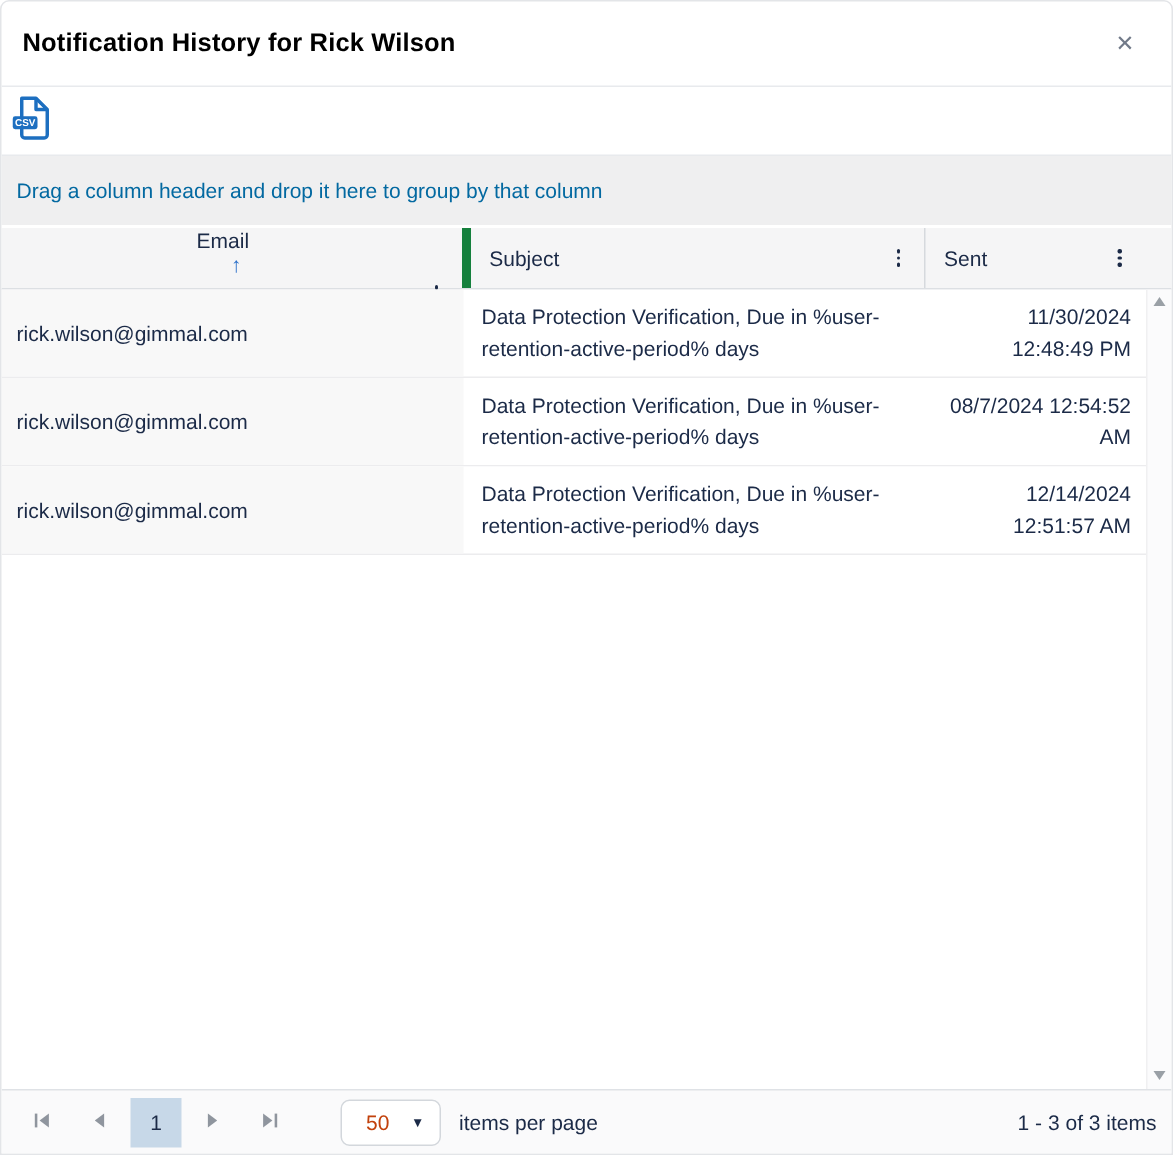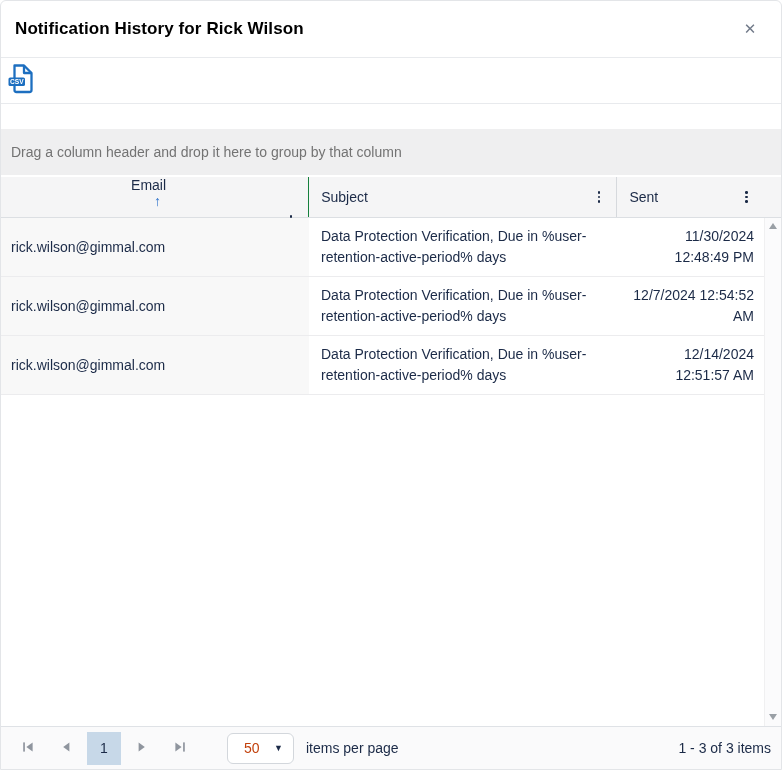--- a/index.html
+++ b/index.html
@@ -46,37 +46,37 @@
     background:none; border:none; padding:0; cursor:pointer;
     display:flex; align-items:center;
   }
   
   .group-panel {
     height:48px; flex:0 0 48px;
     background:#efeff0;
     border-bottom:2px solid #ffffff;
     display:flex; align-items:center;
     padding:0 10px;
-    font-size:14px; color:#737373;margin-top:25px;
+    font-size:14px; color:#0369a1;
   }
   
   .grid-header {
     height:41px; flex:0 0 41px;
     background:#f5f5f6;
     border-bottom:1px solid #dcdfe3;
     display:flex;
   }
   .hcell {
     display:flex; align-items:center;
     font-size:14px; color:#1b2a47;
     padding:0 12px;
     position:relative;
   }
   .hcell.email { width:308px; padding-left:0;flex-direction:column; }
-  .hcell.subject { width:309px; border-left:1px solid #15803d; }
+  .hcell.subject { width:309px; border-left:6px solid #15803d; }
   .hcell.sent { width:148px; border-left:1px solid #d6d9dd; }
   .hspacer { width:17px; background:#f5f5f6; }
   .sort-arrow {
     color:#2a6fc9; font-size:14px; font-weight:700;
     margin-left:18px;
   }
   .col-menu {
     margin-left:auto;
     display:flex; flex-direction:column; gap:2px;
     padding:6px 4px; cursor:pointer;
@@ -246,21 +246,21 @@
     </div>
 
     <div class="grid-row">
       <div class="cell email">
         <span>rick.wilson@gimmal.com</span>
       </div>
       <div class="cell subject">
         <span>Data Protection Verification, Due in %user-retention-active-period% days</span>
       </div>
       <div class="cell sent">
-        <span>12/7/2024 12:54:52 AM</span>
+        <span>08/7/2024 12:54:52 AM</span>
       </div>
     </div>
 
     <div class="grid-row">
       <div class="cell email">
         <span>rick.wilson@gimmal.com</span>
       </div>
       <div class="cell subject">
         <span>Data Protection Verification, Due in %user-retention-active-period% days</span>
       </div>

